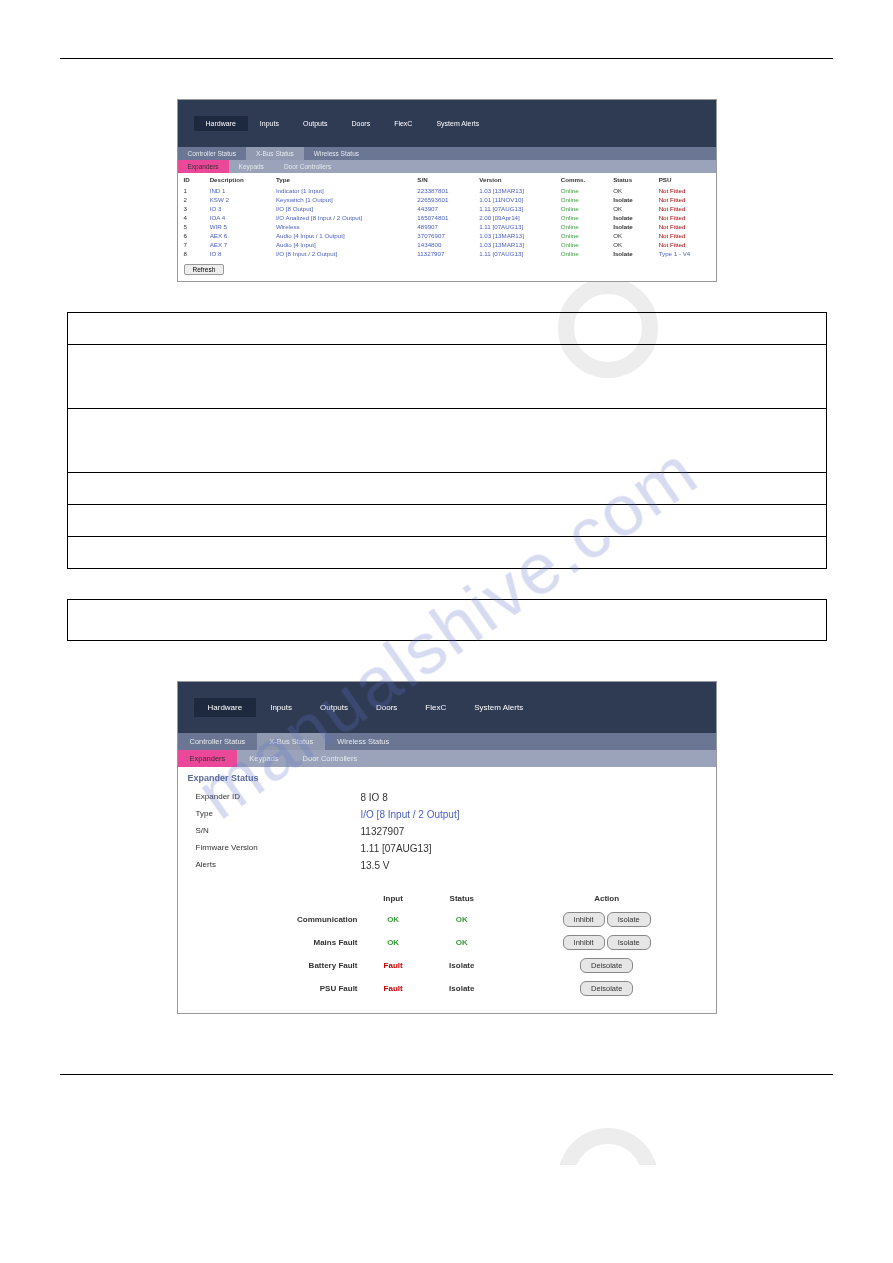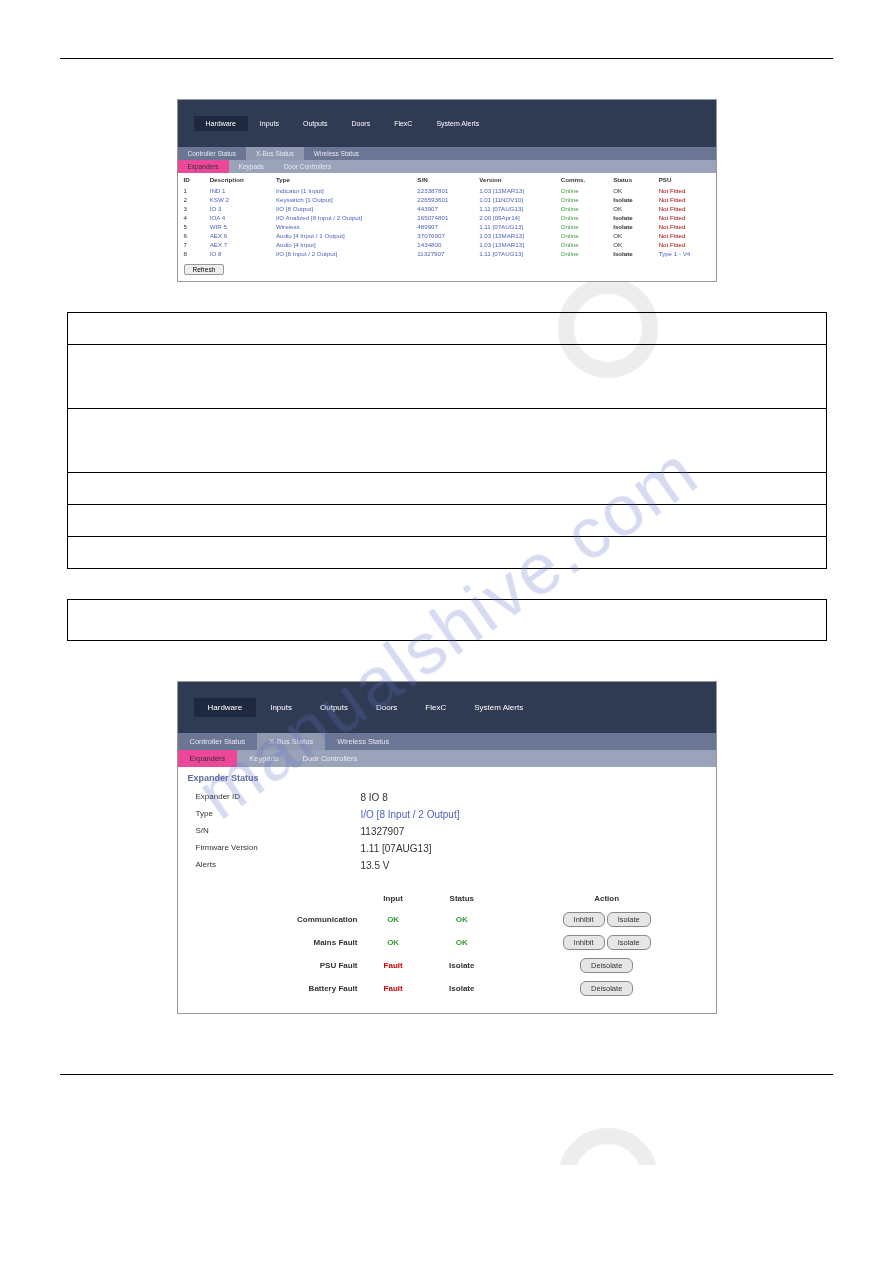--- a/index.html
+++ b/index.html
@@ -270,31 +270,31 @@
             <td class="ok">OK</td>
             <td><span class="btn">Inhibit</span><span class="btn">Isolate</span></td>
           </tr>
           <tr>
             <td class="l">Mains Fault</td>
             <td class="ok">OK</td>
             <td class="ok">OK</td>
             <td><span class="btn">Inhibit</span><span class="btn">Isolate</span></td>
           </tr>
           <tr>
+            <td class="l">Battery Fault</td>
+            <td class="red">Fault</td>
+            <td class="" style="font-weight: bold;">Isolate</td>
+            <td><span class="btn">Deisolate</span></td>
+          </tr>
+          <tr>
             <td class="l">PSU Fault</td>
             <td class="red">Fault</td>
             <td class="" style="font-weight: bold;">Isolate</td>
             <td><span class="btn">Deisolate</span></td>
           </tr>
-          <tr>
-            <td class="l">Battery Fault</td>
-            <td class="red">Fault</td>
-            <td class="" style="font-weight: bold;">Isolate</td>
-            <td><span class="btn">Deisolate</span></td>
-          </tr>
         </tbody>
   </table>
   <div style="height:12px"></div>
 </div>
 
 <div class="gear2"></div>
 
 <div class="rule" style="margin-top:60px"></div>
 
 </div>

